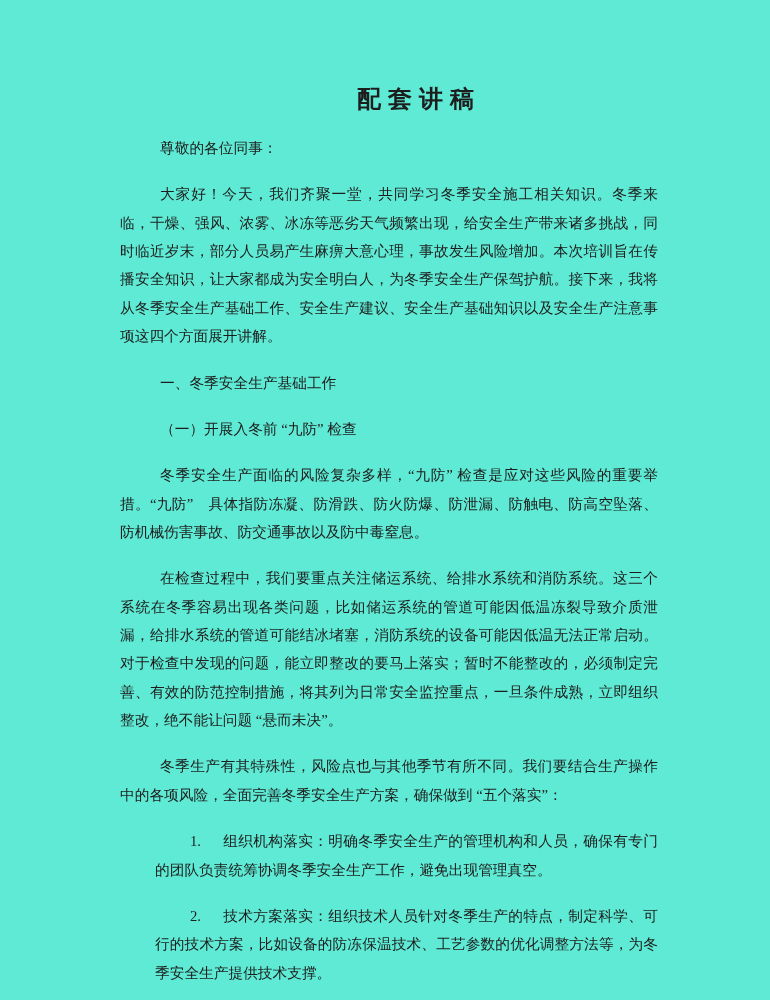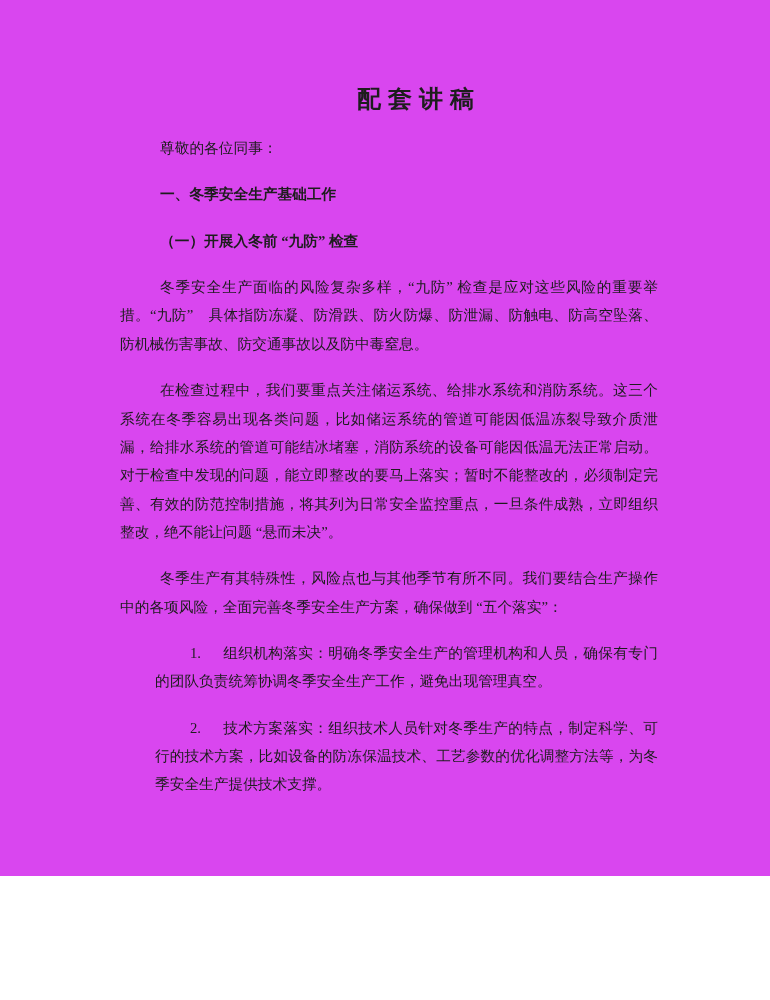--- a/index.html
+++ b/index.html
@@ -10,22 +10,22 @@
   body {
     width: 770px;
     height: 1000px;
     font-family: "Liberation Serif", "DejaVu Serif", serif;
     color: #1d1d1d;
     overflow: hidden;
   }
   .page {
     box-sizing: border-box;
     width: 770px;
-    height: 876px;
-    background: #d946ef;
+    height: 1000px;
+    background: #5eead4;
     padding: 82px 94px 20px 102px;
     overflow: hidden;
   }
   .doc-title {
     font-size: 24px;
     font-weight: bold;
     text-align: center;
     letter-spacing: 7px;
     line-height: 34px;
     margin: 0 0 8px 0;
@@ -34,21 +34,21 @@
   }
   .para, .heading, .list-item {
     font-size: 14.7px;
     line-height: 28.36px;
     margin: 18px;
     text-align: justify;
     text-indent: 40px;
     word-break: break-all;
   }
   .heading {
-    font-weight: bold;
+    font-weight: normal;
   }
   .list-item {
     margin-left: 53px;
     text-indent: 35px;
   }
   .list-item .label {
     font-weight: normal;
   }
   .numgap {
     display: inline-block;
@@ -57,20 +57,21 @@
 </style>
 </head>
 <body>
 
 <div class="page">
 
   <h1 class="doc-title">配套讲稿</h1>
 
   <p class="para">尊敬的各位同事：</p>
 
+  <p class="para">大家好！今天，我们齐聚一堂，共同学习冬季安全施工相关知识。冬季来临，干燥、强风、浓雾、冰冻等恶劣天气频繁出现，给安全生产带来诸多挑战，同时临近岁末，部分人员易产生麻痹大意心理，事故发生风险增加。本次培训旨在传播安全知识，让大家都成为安全明白人，为冬季安全生产保驾护航。接下来，我将从冬季安全生产基础工作、安全生产建议、安全生产基础知识以及安全生产注意事项这四个方面展开讲解。</p>
 
   <p class="heading">一、冬季安全生产基础工作</p>
 
 
   <p class="heading">（一）开展入冬前 “九防” 检查</p>
 
   <p class="para">冬季安全生产面临的风险复杂多样，“九防” 检查是应对这些风险的重要举措。“九防”　具体指防冻凝、防滑跌、防火防爆、防泄漏、防触电、防高空坠落、防机械伤害事故、防交通事故以及防中毒窒息。</p>
 
   <p class="para">在检查过程中，我们要重点关注储运系统、给排水系统和消防系统。这三个系统在冬季容易出现各类问题，比如储运系统的管道可能因低温冻裂导致介质泄漏，给排水系统的管道可能结冰堵塞，消防系统的设备可能因低温无法正常启动。对于检查中发现的问题，能立即整改的要马上落实；暂时不能整改的，必须制定完善、有效的防范控制措施，将其列为日常安全监控重点，一旦条件成熟，立即组织整改，绝不能让问题 “悬而未决”。</p>
 

